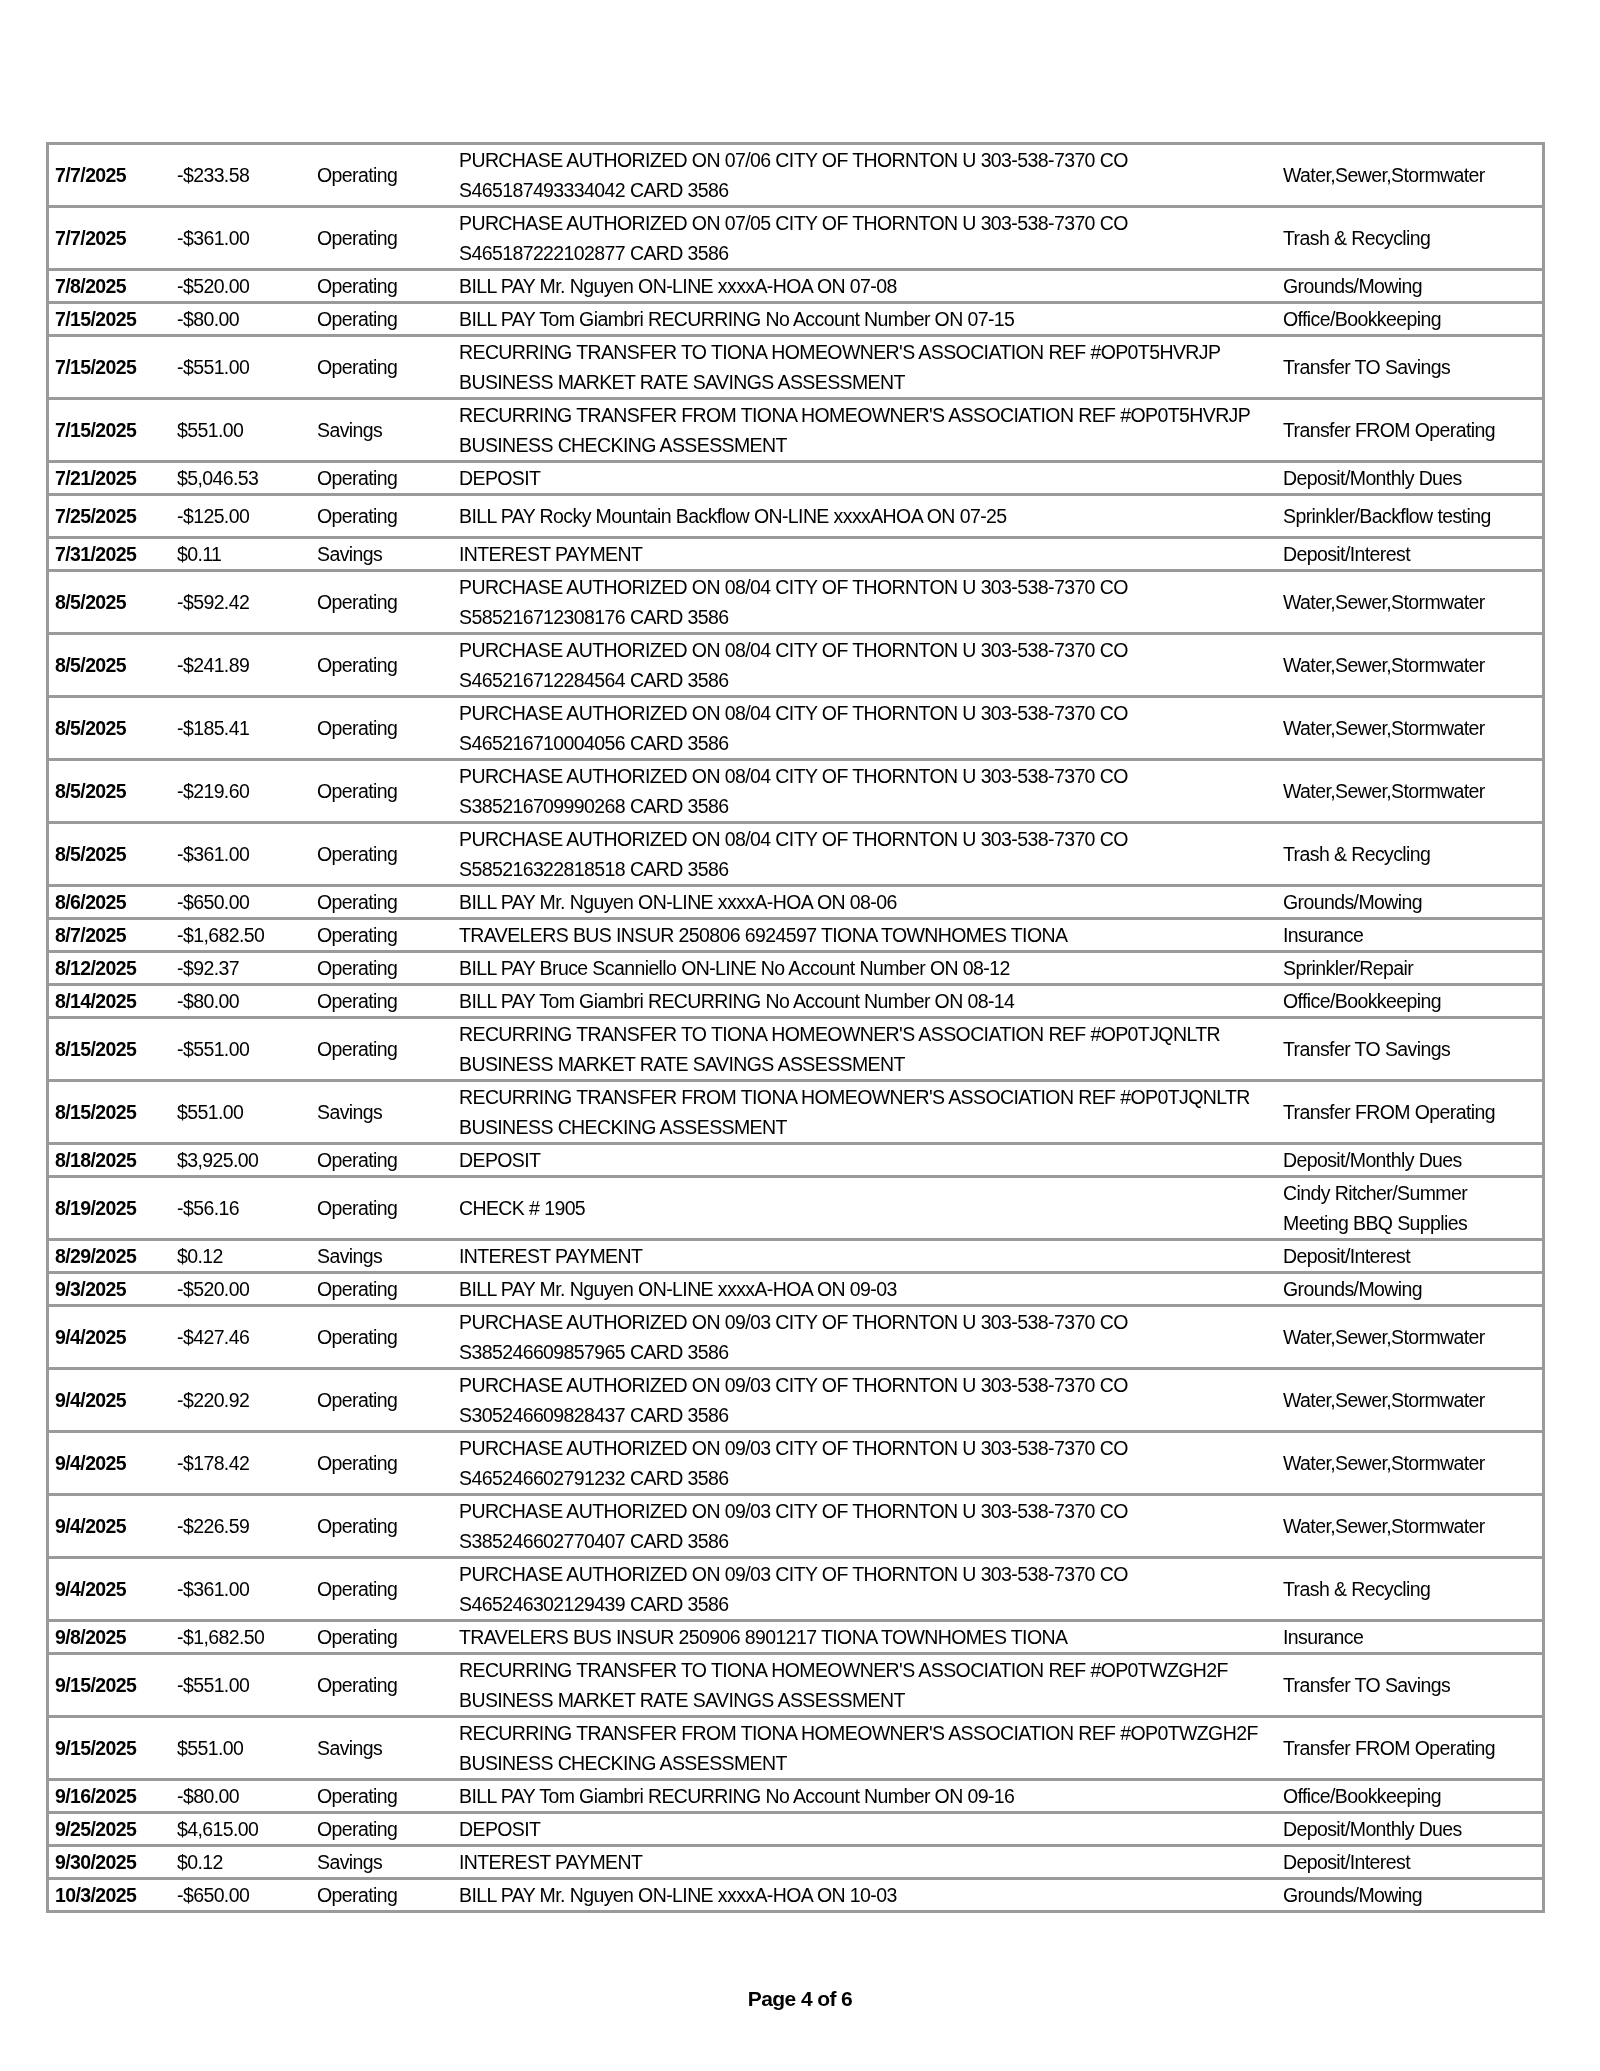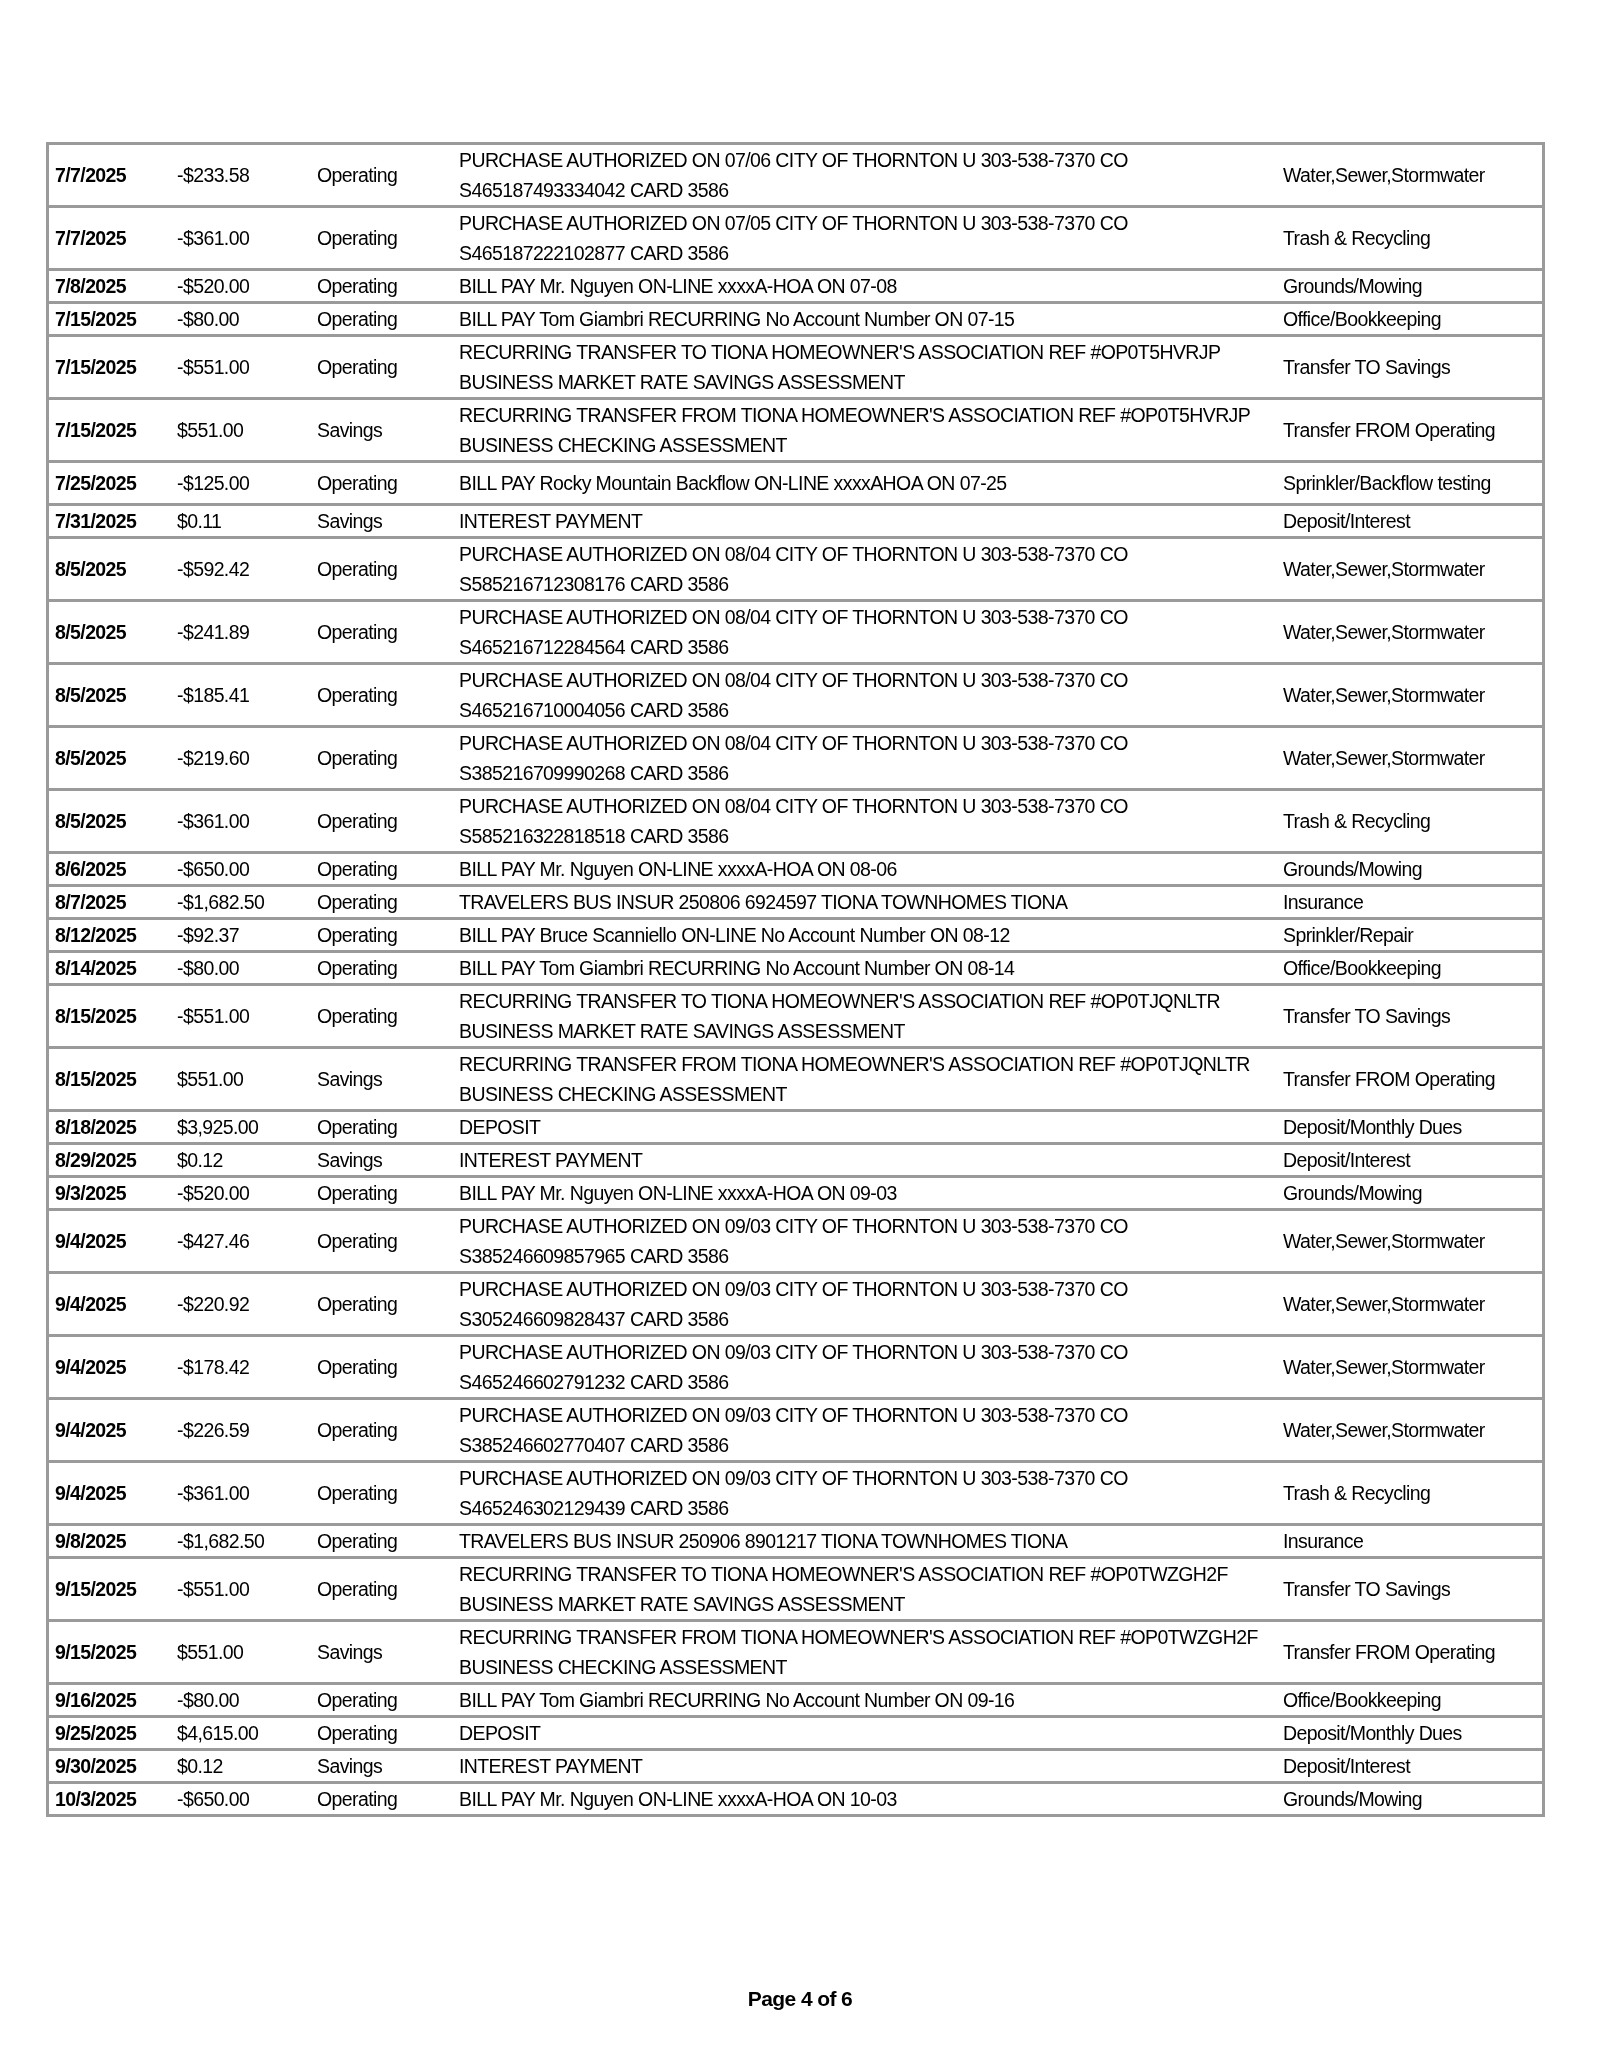--- a/index.html
+++ b/index.html
@@ -68,20 +68,27 @@
           <td class="c-desc">RECURRING TRANSFER TO TIONA HOMEOWNER'S ASSOCIATION REF #OP0T5HVRJP BUSINESS MARKET RATE SAVINGS ASSESSMENT</td>
           <td class="c-cat">Transfer TO Savings</td>
         </tr>
         <tr class="double">
           <td class="c-date">7/15/2025</td>
           <td class="c-amt">$551.00</td>
           <td class="c-acct">Savings</td>
           <td class="c-desc">RECURRING TRANSFER FROM TIONA HOMEOWNER'S ASSOCIATION REF #OP0T5HVRJP BUSINESS CHECKING ASSESSMENT</td>
           <td class="c-cat">Transfer FROM Operating</td>
         </tr>
+        <tr class="single">
+          <td class="c-date">7/21/2025</td>
+          <td class="c-amt">$5,046.53</td>
+          <td class="c-acct">Operating</td>
+          <td class="c-desc">DEPOSIT</td>
+          <td class="c-cat">Deposit/Monthly Dues</td>
+        </tr>
         <tr class="medium">
           <td class="c-date">7/25/2025</td>
           <td class="c-amt">-$125.00</td>
           <td class="c-acct">Operating</td>
           <td class="c-desc">BILL PAY Rocky Mountain Backflow ON-LINE xxxxAHOA ON 07-25</td>
           <td class="c-cat">Sprinkler/Backflow testing</td>
         </tr>
         <tr class="single">
           <td class="c-date">7/31/2025</td>
           <td class="c-amt">$0.11</td>
@@ -165,20 +172,27 @@
           <td class="c-acct">Savings</td>
           <td class="c-desc">RECURRING TRANSFER FROM TIONA HOMEOWNER'S ASSOCIATION REF #OP0TJQNLTR BUSINESS CHECKING ASSESSMENT</td>
           <td class="c-cat">Transfer FROM Operating</td>
         </tr>
         <tr class="single">
           <td class="c-date">8/18/2025</td>
           <td class="c-amt">$3,925.00</td>
           <td class="c-acct">Operating</td>
           <td class="c-desc">DEPOSIT</td>
           <td class="c-cat">Deposit/Monthly Dues</td>
+        </tr>
+        <tr class="double">
+          <td class="c-date">8/19/2025</td>
+          <td class="c-amt">-$56.16</td>
+          <td class="c-acct">Operating</td>
+          <td class="c-desc">CHECK # 1905</td>
+          <td class="c-cat">Cindy Ritcher/Summer Meeting BBQ Supplies</td>
         </tr>
         <tr class="single">
           <td class="c-date">8/29/2025</td>
           <td class="c-amt">$0.12</td>
           <td class="c-acct">Savings</td>
           <td class="c-desc">INTEREST PAYMENT</td>
           <td class="c-cat">Deposit/Interest</td>
         </tr>
         <tr class="single">
           <td class="c-date">9/3/2025</td>

